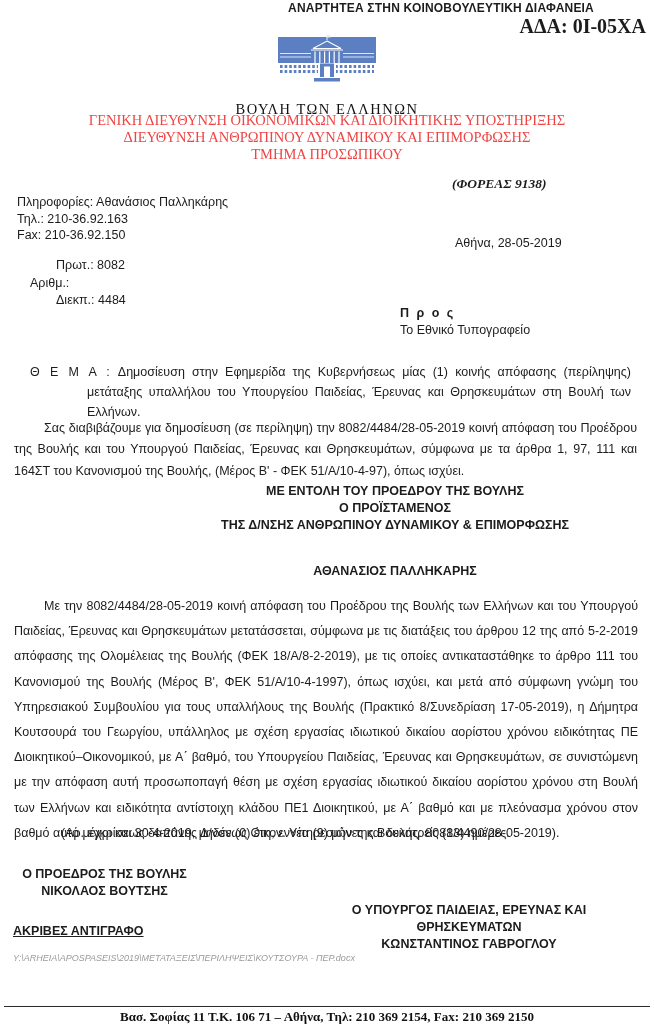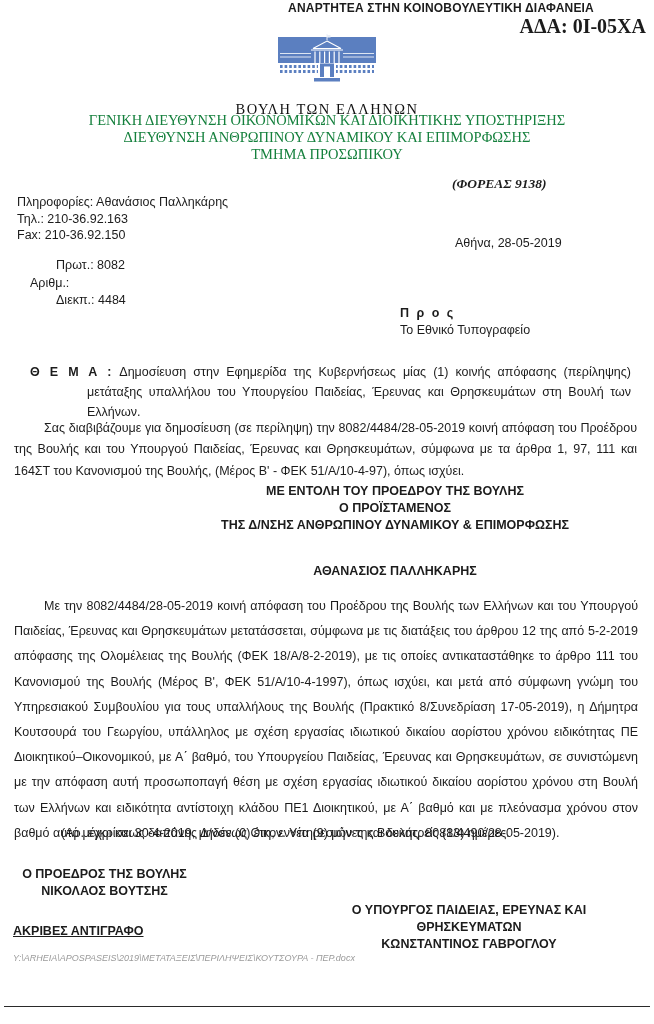--- a/index.html
+++ b/index.html
@@ -15,37 +15,37 @@
 
   .notice{position:absolute;top:1px;right:60px;font-weight:bold;font-size:12px;letter-spacing:.2px;}
   .ada{position:absolute;top:15px;right:8px;font-family:"Liberation Serif",serif;font-weight:bold;font-size:20px;}
 
   .logo-wrap{position:absolute;top:34px;left:0;width:100%;text-align:center;}
   .logo-svg{display:inline-block;}
   .logo-caption{position:absolute;top:101px;left:0;width:100%;text-align:center;
     font-family:"Liberation Serif",serif;font-size:14.5px;letter-spacing:1.5px;color:#111;}
 
   .org{position:absolute;top:112px;left:0;width:100%;text-align:center;
-    font-family:"Liberation Serif",serif;font-size:14.5px;line-height:17px;color:#15803d;}
+    font-family:"Liberation Serif",serif;font-size:14.5px;line-height:17px;color:#ef4444;}
 
   .foreas{position:absolute;top:176px;left:452px;
     font-family:"Liberation Serif",serif;font-weight:bold;font-style:italic;font-size:13.5px;}
 
   .contact{position:absolute;top:194px;left:17px;line-height:16.5px;}
   .dateline{position:absolute;top:236px;left:455px;}
 
   .proto{position:absolute;top:257px;left:30px;line-height:17.5px;}
   .proto .ind{padding-left:26px;}
 
   .pros{position:absolute;top:305px;left:400px;line-height:17px;}
   .pros .lbl{font-weight:bold;letter-spacing:2px;}
 
   .subject{position:absolute;top:362px;left:87px;right:23px;
     text-align:justify;text-indent:-57px;line-height:20px;}
-  .subject .lbl{font-weight:bold;letter-spacing:1.5px;}
+  .subject .lbl{font-weight:normal;letter-spacing:1.5px;}
 
   .para1{position:absolute;top:418px;left:14px;right:17px;
     text-align:justify;text-indent:30px;line-height:21.3px;}
 
   .order{position:absolute;top:483px;left:150px;width:490px;text-align:center;
     font-weight:bold;line-height:17px;}
   .signatory1{position:absolute;top:564px;left:150px;width:490px;text-align:center;font-weight:bold;}
 
   .para2{position:absolute;top:594px;left:14px;right:16px;
     text-align:justify;text-indent:30px;line-height:25.2px;}
@@ -161,14 +161,15 @@
   <div class="sig-right">
     <div>Ο ΥΠΟΥΡΓΟΣ ΠΑΙΔΕΙΑΣ, ΕΡΕΥΝΑΣ ΚΑΙ ΘΡΗΣΚΕΥΜΑΤΩΝ</div>
     <div>ΚΩΝΣΤΑΝΤΙΝΟΣ ΓΑΒΡΟΓΛΟΥ</div>
   </div>
 
   <div class="certify">ΑΚΡΙΒΕΣ ΑΝΤΙΓΡΑΦΟ</div>
 
   <div class="filepath">Y:\ARHEIA\APOSPASEIS\2019\ΜΕΤΑΤΑΞΕΙΣ\ΠΕΡΙΛΗΨΕΙΣ\ΚΟΥΤΣΟΥΡΑ - ΠΕΡ.docx</div>
 
   <div class="footer-rule"></div>
+  <div class="footer">Βασ. Σοφίας 11 Τ.Κ. 106 71 – Αθήνα, Τηλ: 210 369 2154, Fax: 210 369 2150</div>
 
 </div>
 
 </body></html>

